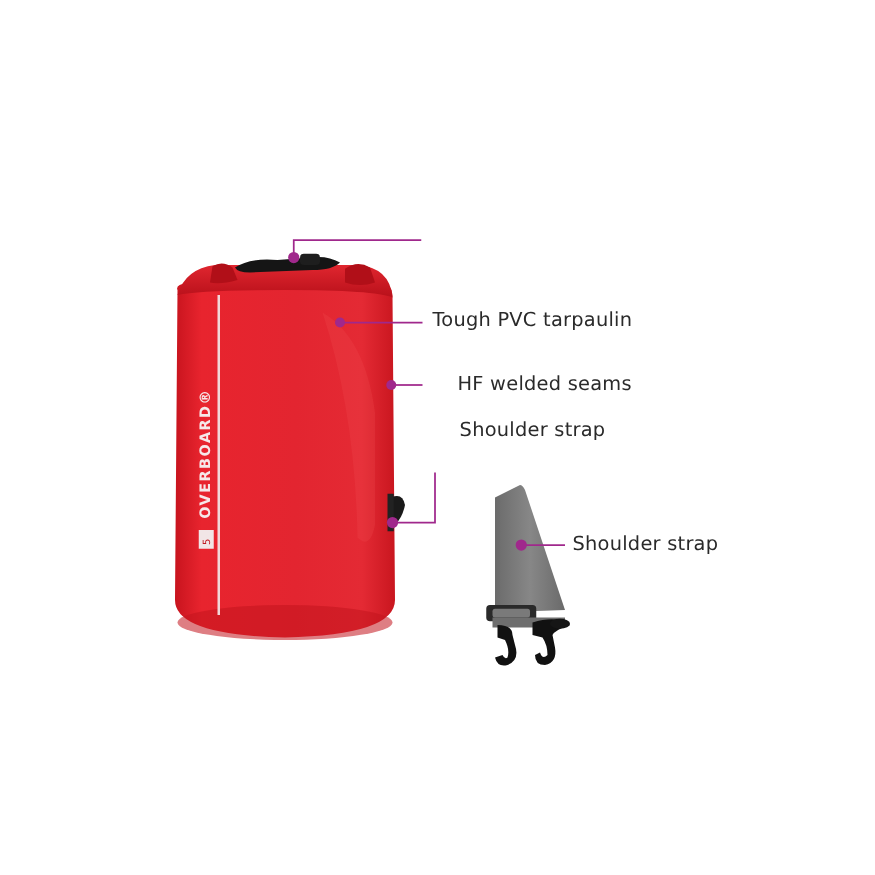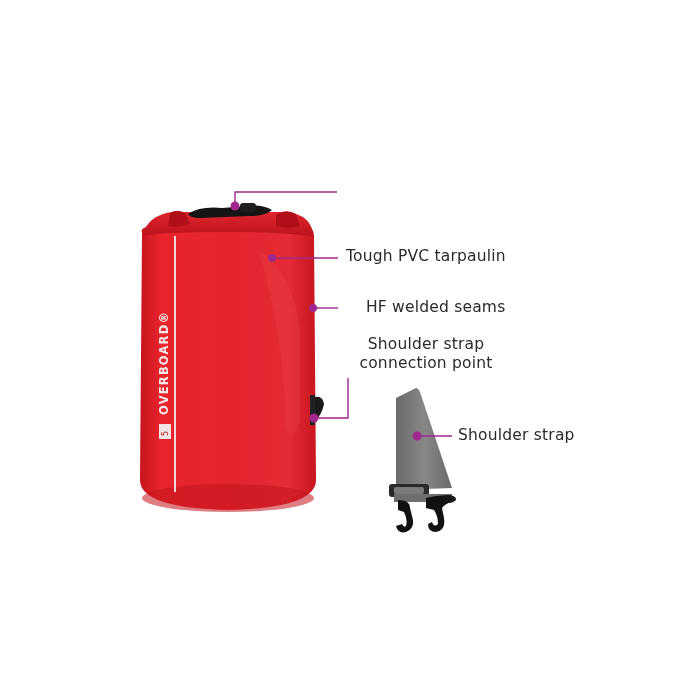--- a/index.html
+++ b/index.html
@@ -125,18 +125,17 @@
     </g>
   </svg>
 
 
   <div class="label" style="left:346px; top:247px;">Tough PVC tarpaulin</div>
 
   <div class="label" style="left:366px; top:298px;">HF welded seams</div>
 
   <div class="label multi" style="left:346px; top:335px; width:160px;">
     <div>Shoulder strap</div>
-    <div>connection point</div>
   </div>
 
   <div class="label" style="left:458px; top:426px;">Shoulder strap</div>
 
 </div>
 
 </body></html>

